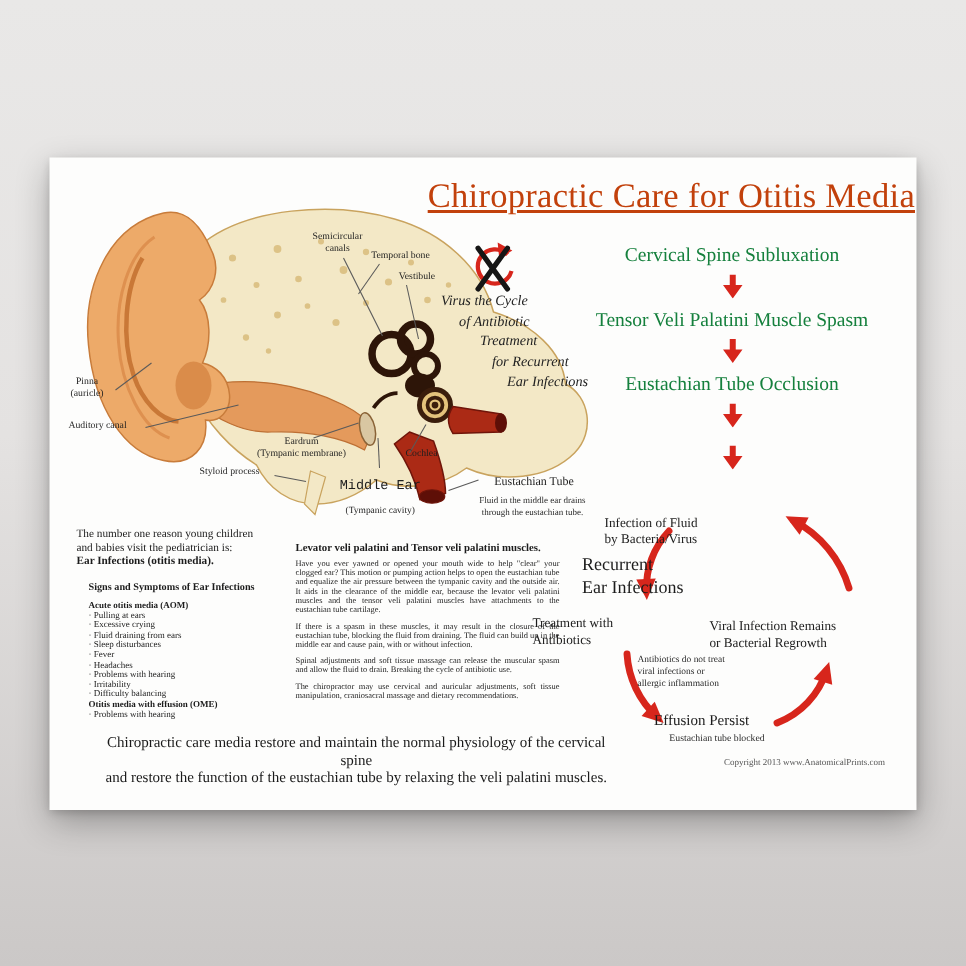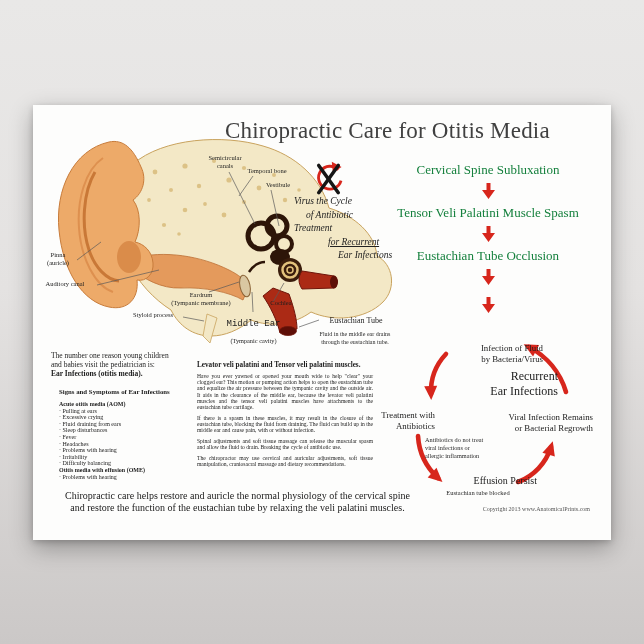--- a/index.html
+++ b/index.html
@@ -3,47 +3,47 @@
 <meta charset="utf-8">
 <style>
   html,body{margin:0;padding:0;}
   body{width:644px;height:644px;overflow:hidden;
        font-family:"Liberation Serif", serif;}
   .stage{position:relative;width:644px;height:644px;
          background:linear-gradient(180deg,#e9e8e7 0%,#e4e2e1 45%,#cbc8c7 100%);}
   .poster{position:absolute;left:33px;top:105px;width:578px;height:435px;
           background:#fdfdfc;box-shadow:0 8px 22px rgba(0,0,0,.30),0 2px 6px rgba(0,0,0,.18);
           overflow:hidden;}
-  .title{position:absolute;left:192px;top:13px;width:385px;text-align:left;
-         font-size:23px;color:#404040;letter-spacing:.2px;}
+  .title{position:absolute;left:192px;top:13px;width:385px;text-align:right;
+         font-size:23px;color:#c2410c;letter-spacing:.2px;text-decoration:underline;}
   
   .ear-art{position:absolute;left:0;top:25px;width:372px;height:215px;}
   .lbl{position:absolute;font-size:6.5px;line-height:1.18;color:#1e1e1e;
        white-space:pre-line;text-align:center;}
   .lbl-big{font-size:9px;font-family:Liberation Mono, monospace;}
   .lbl-sub{font-size:6.3px;}
   .eust-lbl{font-size:8px;}
   .eust-note{font-size:6px;line-height:1.25;color:#2a2a2a;}
   
   .bc-icon{position:absolute;left:277px;top:55px;width:37px;height:37px;}
   .bc-text{position:absolute;left:261px;top:90px;width:140px;
            font-style:italic;font-size:9.5px;line-height:13.5px;color:#222;}
   .bc-text div:nth-child(2){margin-left:12px;}
-  .bc-text div:nth-child(3){}
-  .bc-text div:nth-child(4){margin-left:34px;text-decoration:underline;}
+  .bc-text div:nth-child(3){margin-left:26px;}
+  .bc-text div:nth-child(4){margin-left:34px;}
   .bc-text div:nth-child(5){margin-left:44px;}
   
   .flow{position:absolute;left:335px;top:57px;width:240px;
         display:flex;flex-direction:column;align-items:center;}
   .flow-step{font-size:13px;line-height:15px;color:#15803d;white-space:nowrap;text-align:left;}
   .red-arrow{height:16px;margin:6px 0;}
   
   .cycle-arcs{position:absolute;left:325px;top:225px;width:240px;height:175px;}
   .arc{stroke:#d7261c;stroke-width:4.6;fill:none;stroke-linecap:round;}
-  .cyc{position:absolute;white-space:pre-line;text-align:right;color:#1c1c1c;}
+  .cyc{position:absolute;white-space:pre-line;text-align:left;color:#1c1c1c;}
   .cyc-node{font-size:8.8px;line-height:1.25;}
   .cyc-title{font-size:12px;line-height:1.25;}
   .cyc-note{font-size:6.3px;line-height:1.3;text-align:left;color:#2a2a2a;}
   .cyc-note2{font-size:6.5px;}
   
   .intro{position:absolute;left:18px;top:246px;width:165px;text-align:left;
          font-size:7.5px;line-height:9px;color:#1c1c1c;}
   .intro .b{font-weight:bold;}
   .sym-head{position:absolute;left:26px;top:283px;font-size:6.8px;font-weight:bold;color:#1c1c1c;}
   .sym-list{position:absolute;left:26px;top:296px;width:135px;
@@ -215,21 +215,21 @@
     </svg>
     <div class="cyc cyc-node" style="left:370px;top:238px;width:140px;">Infection of Fluid
 by Bacteria/Virus</div>
     <div class="cyc cyc-title" style="left:355px;top:264px;width:170px;">Recurrent
 Ear Infections</div>
     <div class="cyc cyc-node" style="left:322px;top:305px;width:80px;">Treatment with
 Antibiotics</div>
     <div class="cyc cyc-note" style="left:392px;top:331px;width:80px;">Antibiotics do not treat
 viral infections or
 allergic inflammation</div>
-    <div class="cyc cyc-node" style="left:384px;top:370px;width:120px;font-size:10px;">Effusion Persist</div>
+    <div class="cyc cyc-node" style="left:403px;top:370px;width:120px;font-size:10px;">Effusion Persist</div>
     <div class="cyc cyc-note cyc-note2" style="left:385px;top:384px;width:120px;text-align:center;">Eustachian tube blocked</div>
     <div class="cyc cyc-node" style="left:440px;top:307px;width:120px;">Viral Infection Remains
 or Bacterial Regrowth</div>
 
     <div class="intro">
       <div>The number one reason young children</div>
       <div>and babies visit the pediatrician is:</div>
       <div class="b">Ear Infections (otitis media).</div>
     </div>
     <div class="sym-head">Signs and Symptoms of Ear Infections</div>
@@ -249,18 +249,18 @@
     </div>
 
     <div class="muscles">
       <div class="h">Levator veli palatini and Tensor veli palatini muscles.</div>
       <p>Have you ever yawned or opened your mouth wide to help "clear" your clogged ear? This motion or pumping action helps to open the eustachian tube and equalize the air pressure between the tympanic cavity and the outside air. It aids in the clearance of the middle ear, because the levator veli palatini muscles and the tensor veli palatini muscles have attachments to the eustachian tube cartilage.</p>
       <p>If there is a spasm in these muscles, it may result in the closure of the eustachian tube, blocking the fluid from draining. The fluid can build up in the middle ear and cause pain, with or without infection.</p>
       <p>Spinal adjustments and soft tissue massage can release the muscular spasm and allow the fluid to drain. Breaking the cycle of antibiotic use.</p>
       <p>The chiropractor may use cervical and auricular adjustments, soft tissue manipulation, craniosacral massage and dietary recommendations.</p>
     </div>
 
-    <div class="statement">Chiropractic care helps restore and auricle the normal physiology of the cervical spine
+    <div class="statement">Chiropractic care media restore and maintain the normal physiology of the cervical spine
 and restore the function of the eustachian tube by relaxing the veli palatini muscles.</div>
     <div class="copyright">Copyright 2013 www.AnatomicalPrints.com</div>
 
   </div>
 </div>
 
 </body></html>

